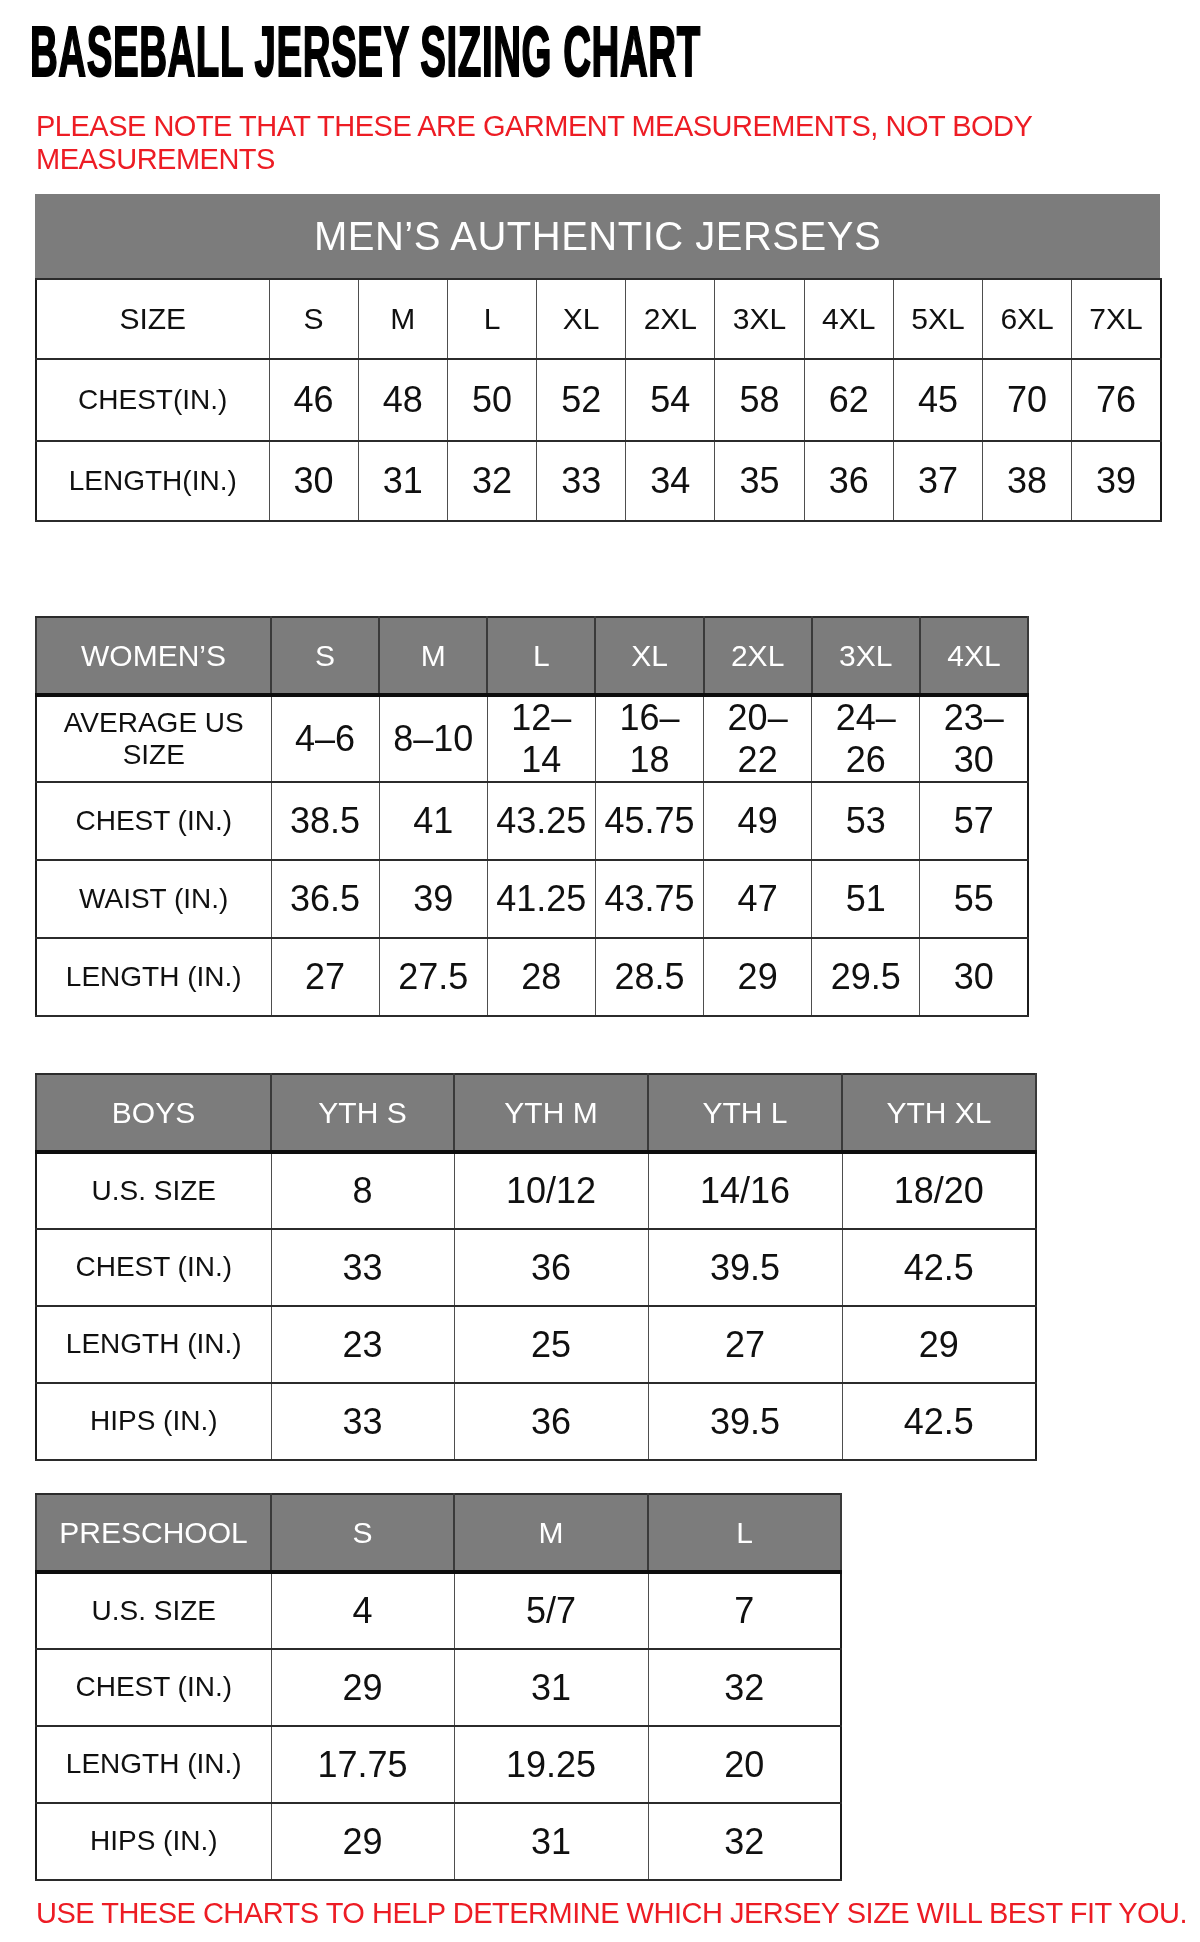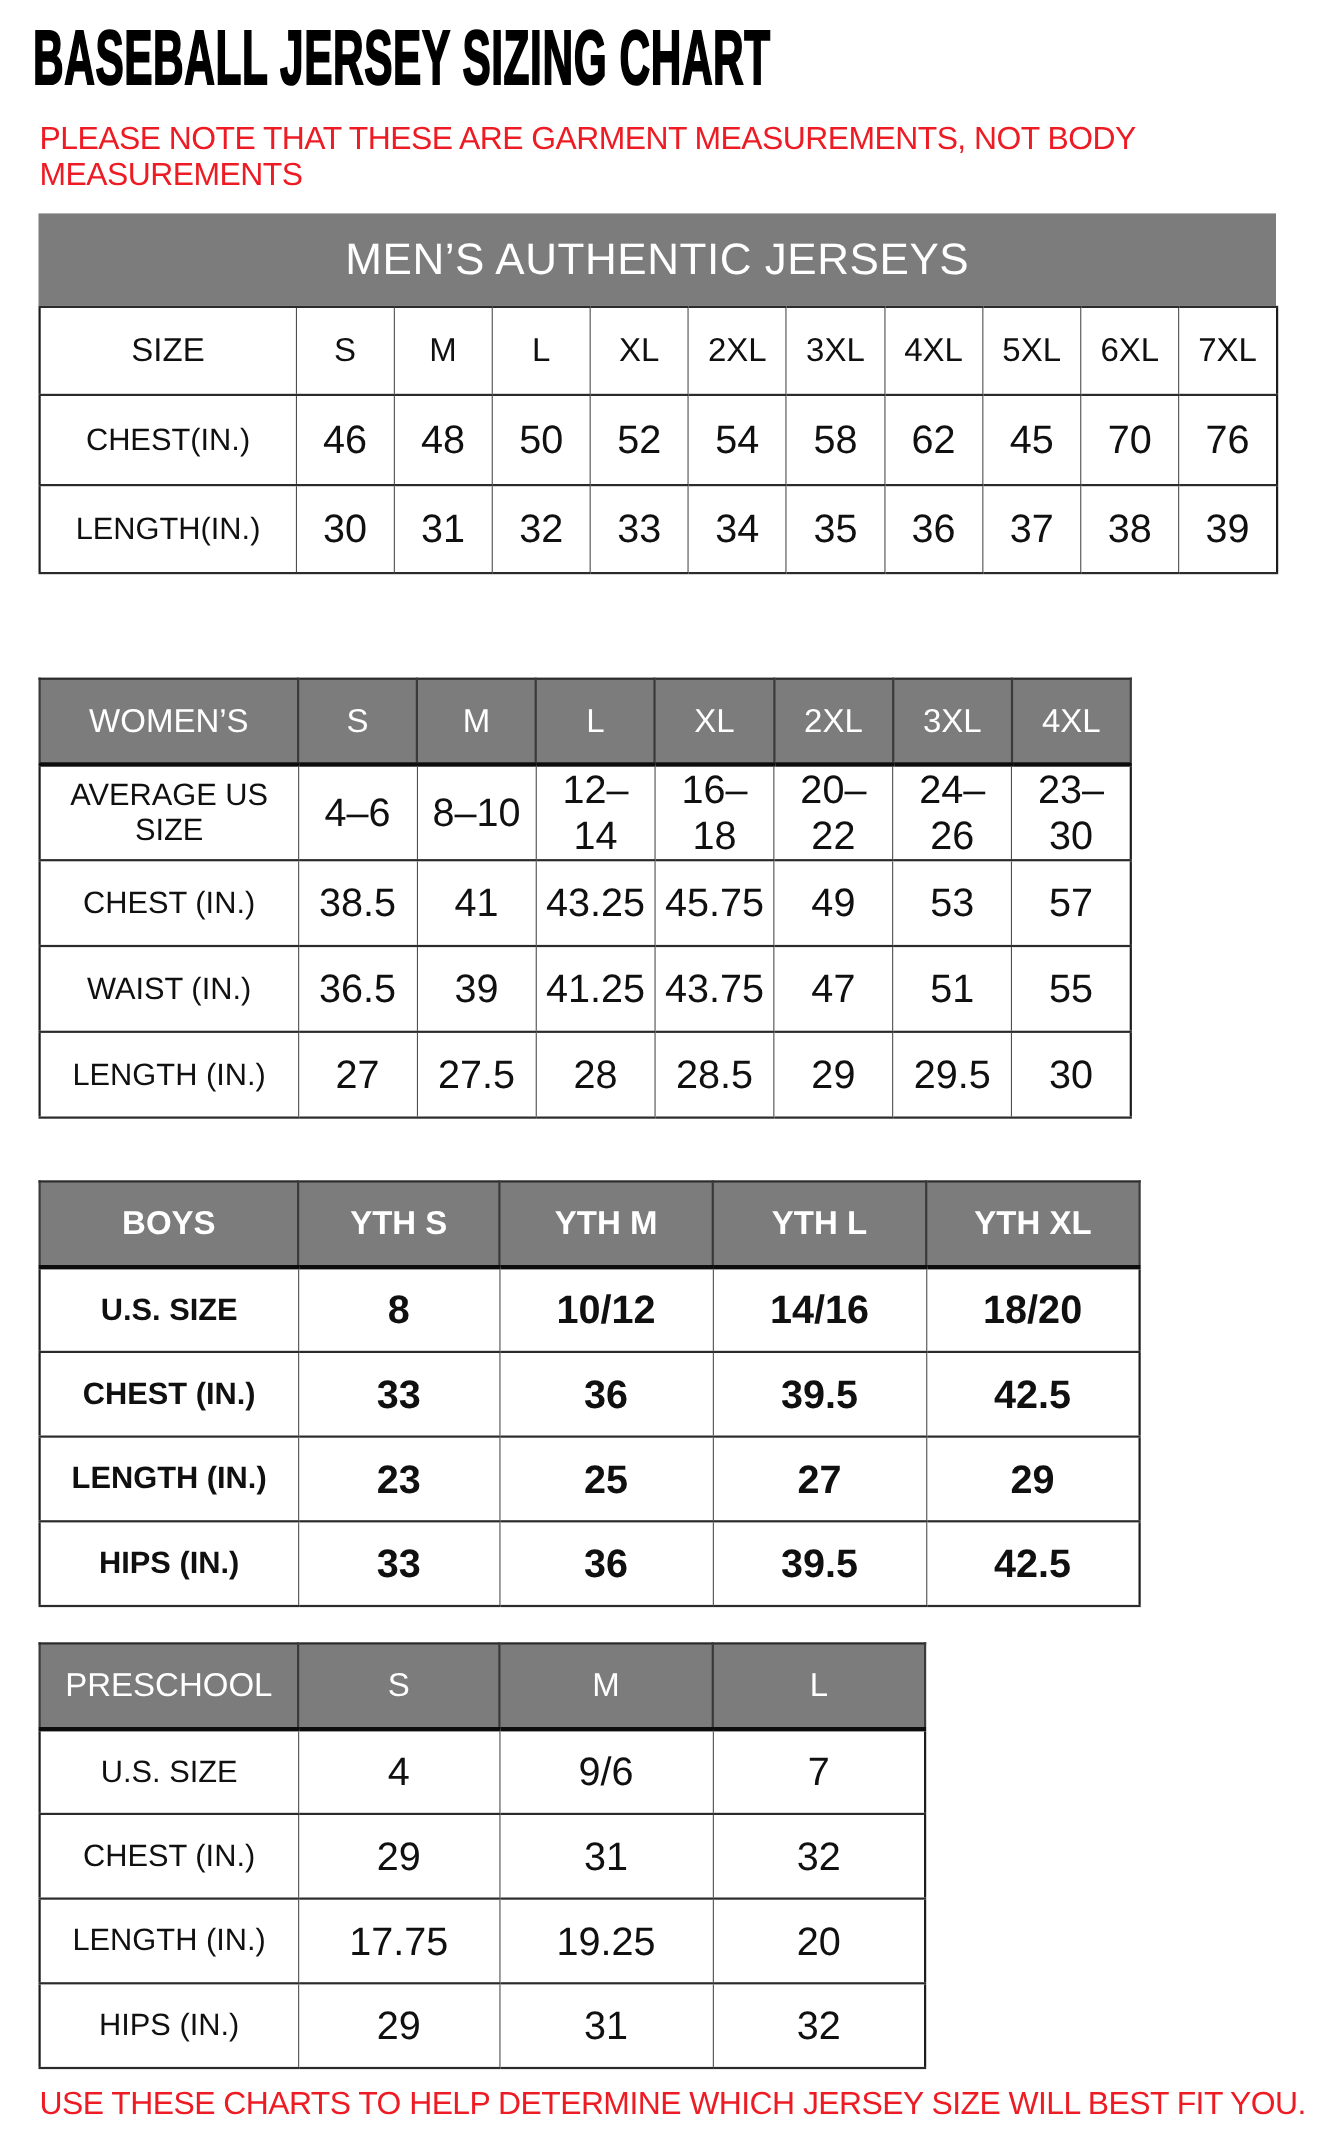--- a/index.html
+++ b/index.html
@@ -59,21 +59,21 @@
   tr.sizes td { font-size:30px; }
 
   #mens-table      { left:35px; top:278px; width:1125px; }
   #womens-table    { left:35px; top:616px; width:992px;  }
   #boys-table      { left:35px; top:1073px; width:998px; }
   #preschool-table { left:35px; top:1493px; width:805px; }
 
   #mens-table tr      { height:80px; }
   #mens-table tr.tall { height:82px;padding-left:31px; }
   #womens-table tr    { height:78px; }
-  #boys-table tr      { height:77px;font-weight:bold; }
+  #boys-table tr      { height:77px; }
   #boys-table tr.ghead, #preschool-table tr.ghead { height:78px; }
   #preschool-table tr { height:77px; }
 
   col.m-lbl { width:233px; } col.m-c { width:89.2px; }
   col.w-lbl { width:235px; } col.w-c { width:108.15px; }
   col.b-lbl { width:235px; } col.b-s { width:183px; } col.b-c { width:194px; }
   col.p-lbl { width:235px; } col.p-s { width:183px; } col.p-m { width:194px; } col.p-l { width:193px; }
 </style>
 </head>
 <body>
@@ -262,21 +262,21 @@
   <tbody>
       <tr class="ghead">
     <td>PRESCHOOL</td>
     <td>S</td>
     <td>M</td>
     <td>L</td>
   </tr>
   <tr>
     <td class="lbl">U.S. SIZE</td>
     <td>4</td>
-    <td>9/6</td>
+    <td>5/7</td>
     <td>7</td>
   </tr>
   <tr>
     <td class="lbl">CHEST (IN.)</td>
     <td>29</td>
     <td>31</td>
     <td>32</td>
   </tr>
   <tr>
     <td class="lbl">LENGTH (IN.)</td>

